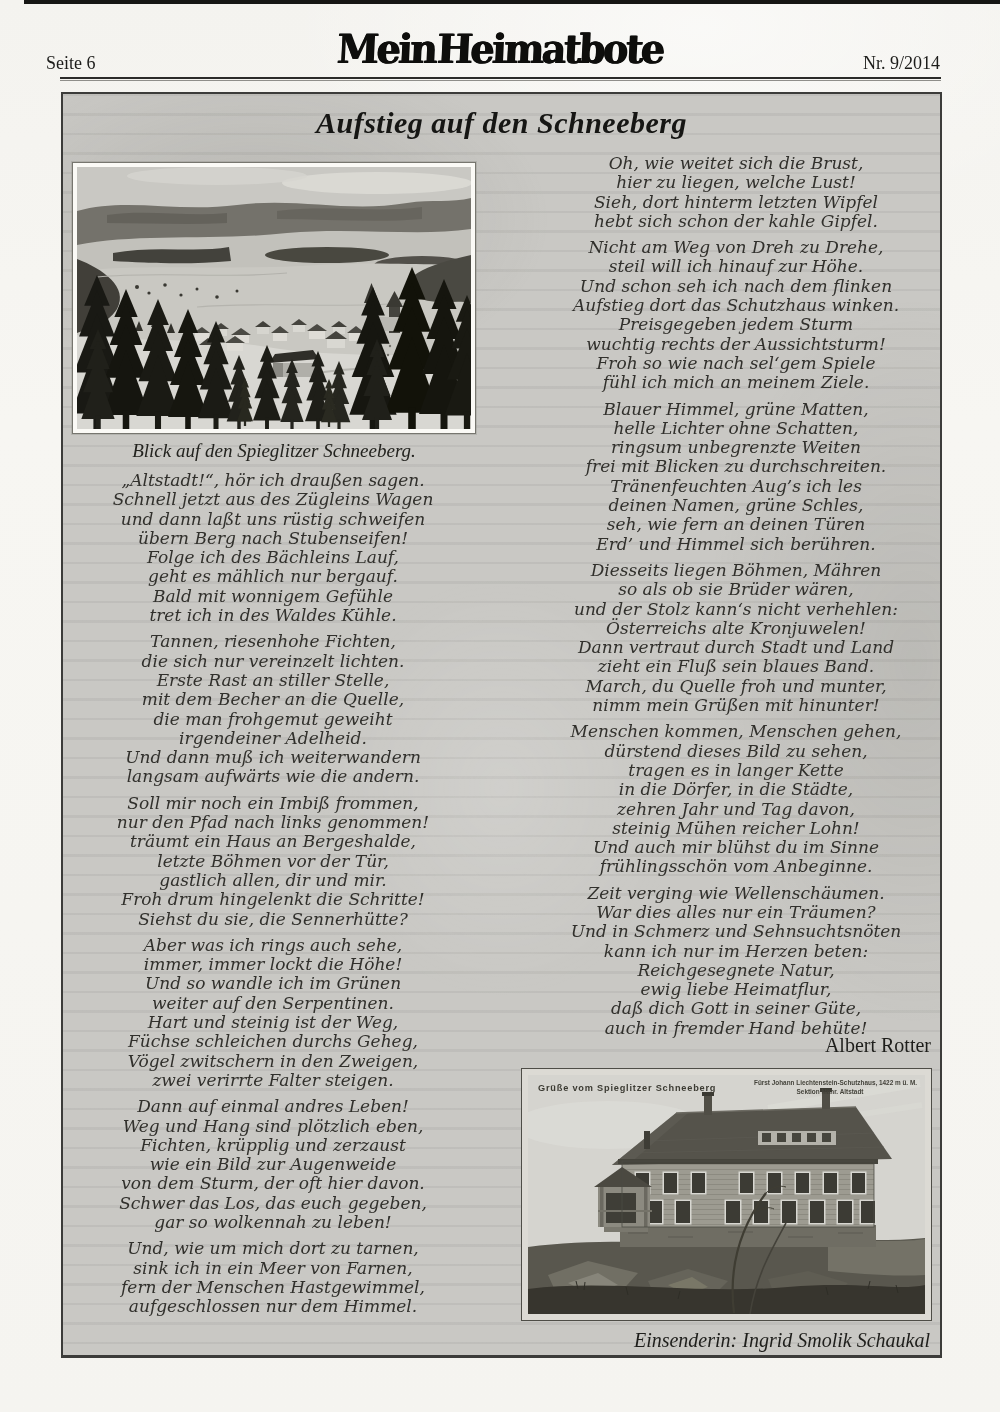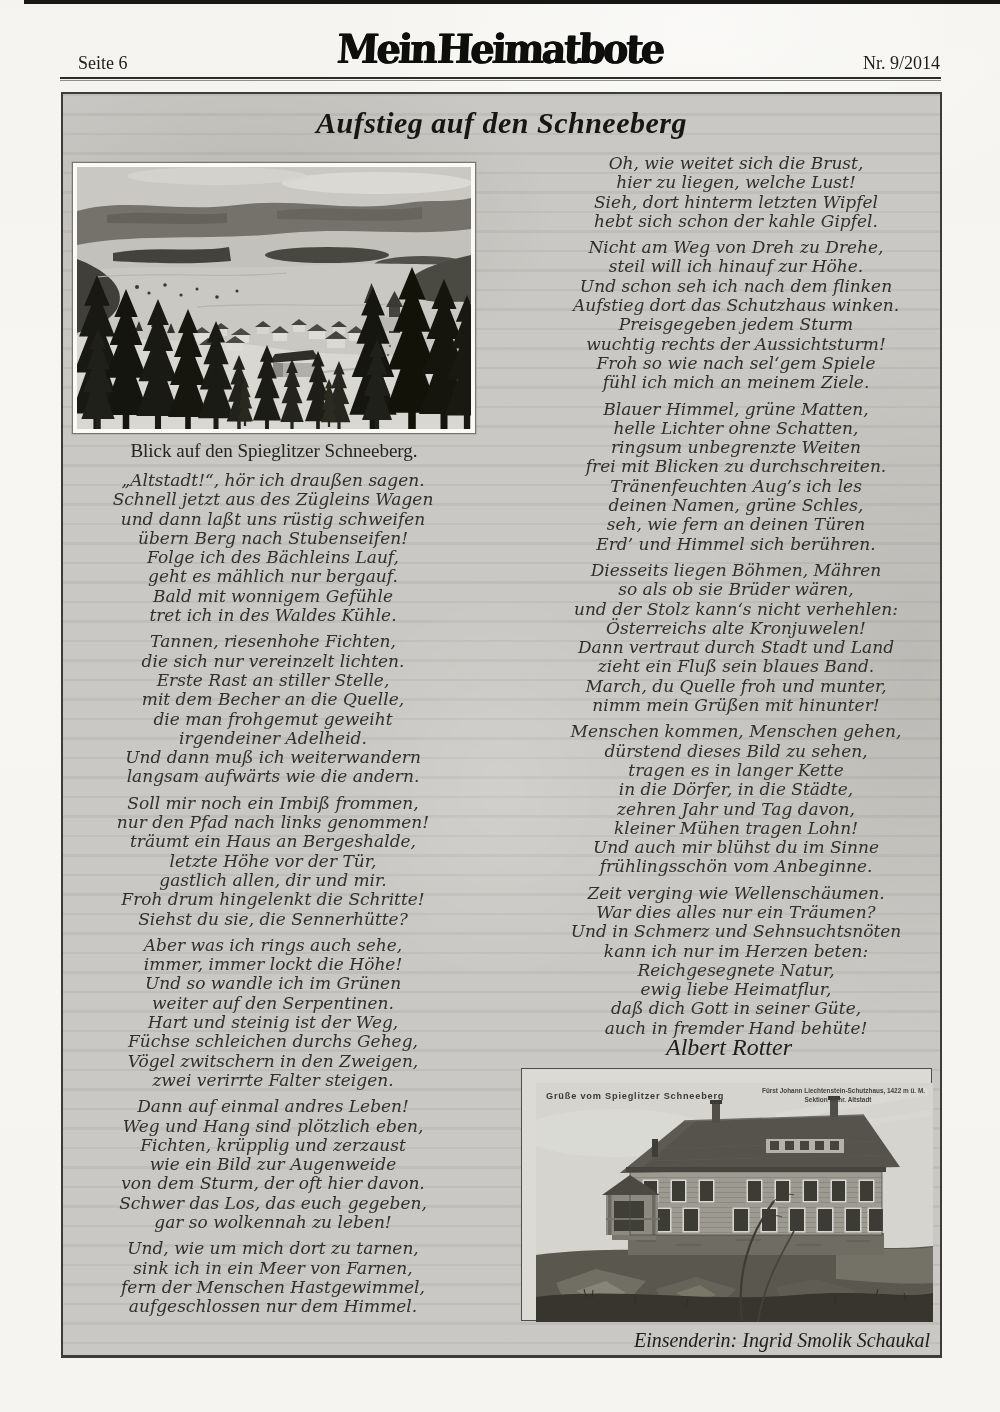--- a/index.html
+++ b/index.html
@@ -3,21 +3,21 @@
 <meta charset="utf-8">
 <style>
   html,body{margin:0;padding:0;}
   body{font-family:"Liberation Serif",serif;}
   #page{position:relative;width:1000px;height:1412px;overflow:hidden;
     background:
       radial-gradient(ellipse 600px 300px at 70% 2%, rgba(255,255,255,0.5), transparent 70%),
       linear-gradient(to bottom,#f4f3ef 0,#f7f6f2 30%,#f5f4f0 100%);
   }
   #strip-top{position:absolute;left:24px;top:0;width:976px;height:4px;background:#161614;}
-  #seite{position:absolute;left:78px;top:53px;font-size:18px;color:#1c1c1a;}
+  #seite{position:absolute;left:46px;top:53px;font-size:18px;color:#1c1c1a;}
   #issue{position:absolute;right:60px;top:53px;font-size:18px;color:#1c1c1a;}
   #masthead-wrap{position:absolute;left:0;right:0;top:26px;text-align:center;}
   #masthead{display:inline-block;font-family:"DejaVu Serif",serif;font-weight:bold;font-size:38px;
     color:#0e0e0c;letter-spacing:-2.5px;word-spacing:-9px;
     transform:scaleY(1.06) skewX(-3deg);
     text-shadow:0.8px 0 0 #0e0e0c,-0.4px 0 0 #0e0e0c;}
   #header-rule{position:absolute;left:60px;top:77px;width:881px;height:4px;
     background:linear-gradient(to bottom,#2b2b29 0 2px,rgba(0,0,0,0) 2px 2.6px,#8f8e8a 2.6px 3.6px);}
   #article-box{position:absolute;left:61px;top:92px;width:881px;height:1266px;box-sizing:border-box;
     border:2px solid #3c3c3a;border-bottom-width:3px;background:#c9c8c4;}
@@ -26,31 +26,31 @@
       radial-gradient(ellipse 420px 240px at 22% 10%, rgba(110,109,104,0.18), transparent 70%),
       radial-gradient(ellipse 300px 520px at 97% 45%, rgba(110,109,104,0.15), transparent 70%),
       radial-gradient(ellipse 260px 300px at 50% 55%, rgba(255,255,255,0.14), transparent 70%),
       repeating-linear-gradient(to bottom, rgba(92,91,86,0.085) 0 2.4px, transparent 2.4px 19.5px);}
   #article-title{position:absolute;left:61px;top:106px;width:881px;text-align:center;
     font-style:italic;font-weight:bold;font-size:30px;color:#161614;letter-spacing:0.5px;}
   #photo1{position:absolute;left:72px;top:162px;width:404px;height:272px;box-sizing:border-box;
     background:#fbfaf6;border:1px solid #77766f;padding:4px;box-shadow:0 0 0 1px rgba(120,119,112,0.25);}
   #photo1 svg{display:block;}
   #caption1{position:absolute;left:72px;top:440px;width:404px;text-align:center;
-    font-size:19px;color:#23231f;}
+    font-style:italic;font-size:19px;color:#23231f;}
   .poem-col{position:absolute;width:418px;text-align:center;}
   #poem-left{left:64px;top:471px;}
   #poem-right{left:527px;top:154px;}
   .stanza{margin:0 0 7px 0;}
   .poem-line{display:block;font-family:"DejaVu Serif",serif;font-style:italic;
     font-size:17px;line-height:19.3px;color:#31302c;}
-  #signature{position:absolute;left:527px;top:1034px;width:404px;text-align:center;padding-right:4px;
-    font-style:italic;font-size:24px;color:#1e1e1b;}
+  #signature{position:absolute;left:527px;top:1034px;width:404px;text-align:right;padding-right:4px;
+    font-size:20px;color:#1e1e1b;}
   #postcard{position:absolute;left:521px;top:1068px;width:411px;height:253px;box-sizing:border-box;
-    background:#dcdad4;border:1px solid #4e4d47;padding:14px;}
+    background:#dcdad4;border:1px solid #4e4d47;padding:6px;}
   #postcard svg{display:block;}
   #caption2{position:absolute;left:520px;top:1329px;width:410px;text-align:right;
     font-style:italic;font-size:20px;color:#1e1e1b;}
 </style>
 </head>
 <body>
 
 <div id="page">
   <div id="strip-top"></div>
   <div id="seite">Seite 6</div>
@@ -200,21 +200,21 @@
         <div class="poem-line">mit dem Becher an die Quelle,</div>
         <div class="poem-line">die man frohgemut geweiht</div>
         <div class="poem-line">irgendeiner Adelheid.</div>
         <div class="poem-line">Und dann muß ich weiterwandern</div>
         <div class="poem-line">langsam aufwärts wie die andern.</div>
       </div>
       <div class="stanza">
         <div class="poem-line">Soll mir noch ein Imbiß frommen,</div>
         <div class="poem-line">nur den Pfad nach links genommen!</div>
         <div class="poem-line">träumt ein Haus an Bergeshalde,</div>
-        <div class="poem-line">letzte Höhe vor der Tür,</div>
+        <div class="poem-line">letzte Böhmen vor der Tür,</div>
         <div class="poem-line">gastlich allen, dir und mir.</div>
         <div class="poem-line">Froh drum hingelenkt die Schritte!</div>
         <div class="poem-line">Siehst du sie, die Sennerhütte?</div>
       </div>
       <div class="stanza">
         <div class="poem-line">Aber was ich rings auch sehe,</div>
         <div class="poem-line">immer, immer lockt die Höhe!</div>
         <div class="poem-line">Und so wandle ich im Grünen</div>
         <div class="poem-line">weiter auf den Serpentinen.</div>
         <div class="poem-line">Hart und steinig ist der Weg,</div>
@@ -274,21 +274,21 @@
         <div class="poem-line">zieht ein Fluß sein blaues Band.</div>
         <div class="poem-line">March, du Quelle froh und munter,</div>
         <div class="poem-line">nimm mein Grüßen mit hinunter!</div>
       </div>
       <div class="stanza">
         <div class="poem-line">Menschen kommen, Menschen gehen,</div>
         <div class="poem-line">dürstend dieses Bild zu sehen,</div>
         <div class="poem-line">tragen es in langer Kette</div>
         <div class="poem-line">in die Dörfer, in die Städte,</div>
         <div class="poem-line">zehren Jahr und Tag davon,</div>
-        <div class="poem-line">kleiner Mühen tragen Lohn!</div>
+        <div class="poem-line">steinig Mühen reicher Lohn!</div>
         <div class="poem-line">Und auch mir blühst du im Sinne</div>
         <div class="poem-line">frühlingsschön vom Anbeginne.</div>
       </div>
       <div class="stanza">
         <div class="poem-line">Zeit verging wie Wellenschäumen.</div>
         <div class="poem-line">War dies alles nur ein Träumen?</div>
         <div class="poem-line">Und in Schmerz und Sehnsuchtsnöten</div>
         <div class="poem-line">kann ich nur im Herzen beten:</div>
         <div class="poem-line">Reichgesegnete Natur,</div>
         <div class="poem-line">ewig liebe Heimatflur,</div>

